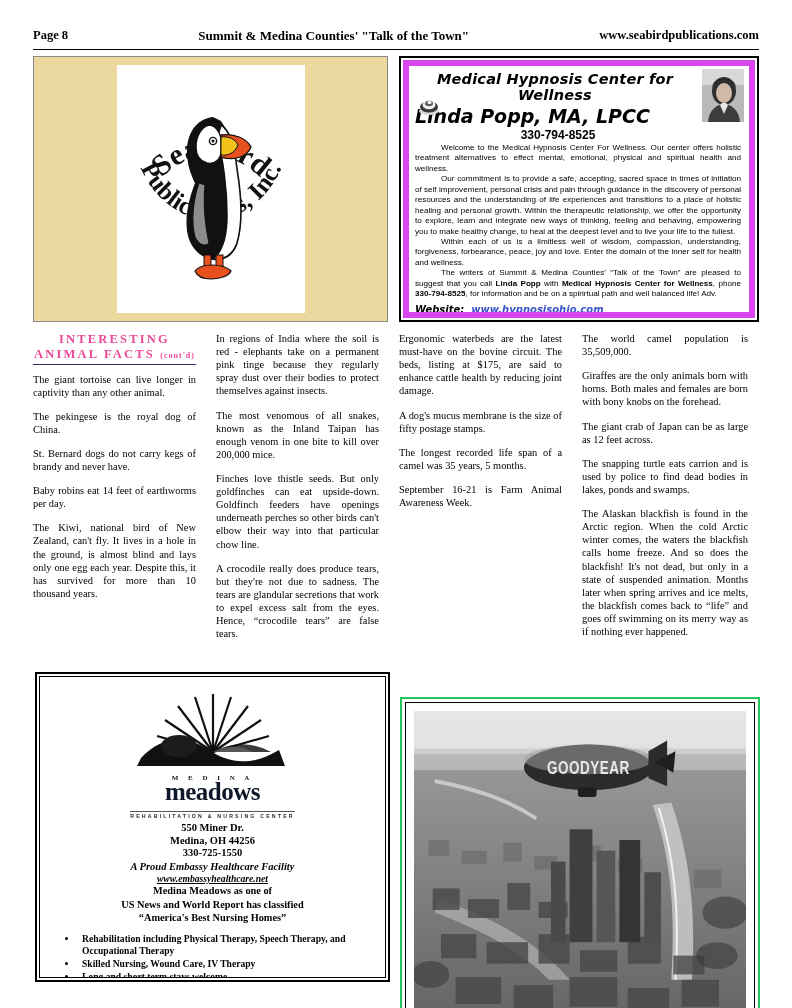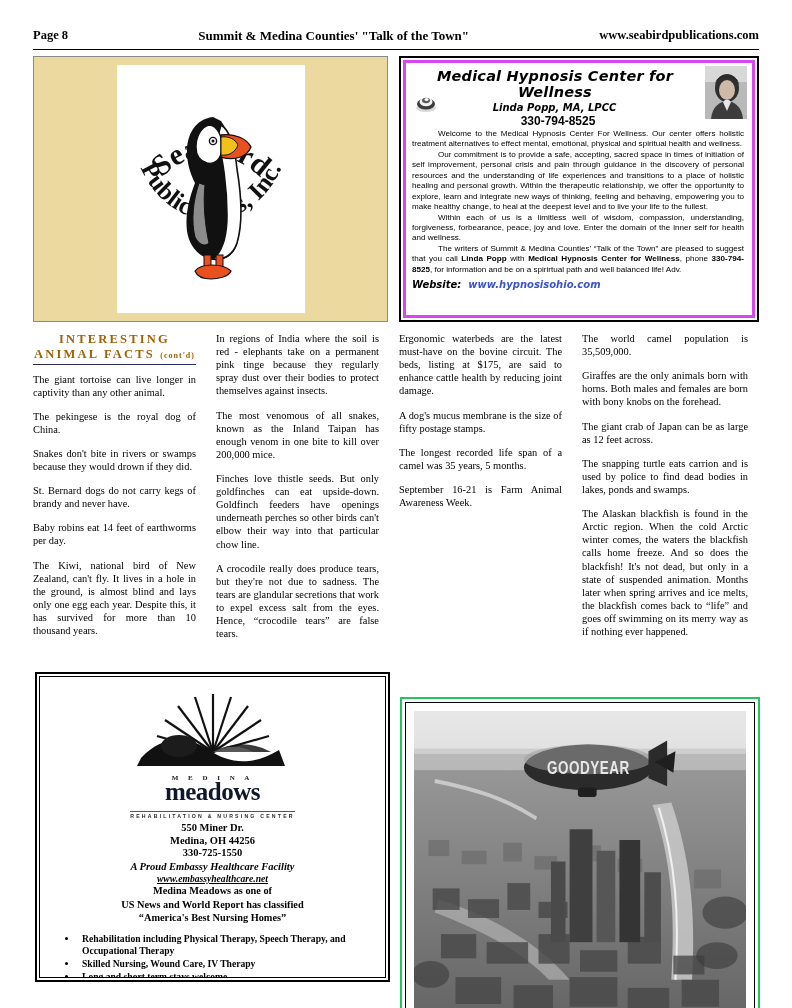--- a/index.html
+++ b/index.html
@@ -17,47 +17,47 @@
   
   .seabird-ad{position:absolute;left:33px;top:56px;width:355px;height:266px;
               background:#ecd9a0;border:1px solid #8a8a8a;box-sizing:border-box;
               display:flex;align-items:center;justify-content:center;}
   .seabird-inner{width:188px;height:248px;background:#fff;position:relative;}
   .puffin-svg{position:absolute;left:0;top:0;width:100%;height:100%;}
 
   
   .hyp-ad{position:absolute;left:399px;top:56px;width:360px;height:266px;
           border:2px solid #000;box-sizing:border-box;background:#fff;padding:2px;}
-  .hyp-inner{border:3px solid #d946ef;width:100%;height:100%;box-sizing:border-box;
+  .hyp-inner{border:6px solid #d946ef;width:100%;height:100%;box-sizing:border-box;
              padding:4px 8px 4px 6px;position:relative;overflow:hidden;}
   .hyp-title{font-family:"DejaVu Sans",sans-serif;font-style:italic;font-weight:bold;
              font-size:14.5px;text-align:center;letter-spacing:.2px;margin:1px 0 0 0;padding-right:46px;}
   .hyp-title2{font-family:"DejaVu Sans",sans-serif;font-style:italic;font-weight:bold;
-              font-size:10px;text-align:center;margin:2px 1px 0 0;padding-right:46px;}
+              font-size:19px;text-align:left;margin:2px 1px 0 0;padding-right:46px;}
   .hyp-phone{font-family:"Liberation Sans",sans-serif;font-weight:bold;font-size:12px;
              text-align:center;margin:1px 0 1px 0;padding-right:40px;}
   .hyp-body{font-family:"Liberation Sans",sans-serif;font-size:8.1px;line-height:1.29;
             text-align:justify;margin:0;}
   .hyp-body p{margin:0;text-indent:26px;}
   .hyp-photo{position:absolute;right:5px;top:3px;width:42px;height:53px;overflow:hidden;
              border:0;background:#cfcfcf;}
   .hyp-logo{position:absolute;left:8px;top:28px;width:24px;height:22px;}
   .hyp-mail{font-family:"DejaVu Sans",sans-serif;font-style:italic;font-weight:bold;font-size:11.5px;
             text-align:center;margin-top:6px;}
   .hyp-mail .lbl{letter-spacing:.2px;}
   .hyp-web{font-family:"DejaVu Sans",sans-serif;font-style:italic;font-weight:bold;font-size:10px;
            text-align:left;margin-top:4px;}
   .hyp-web .url{color:#3a54c8;}
   .bold{font-weight:bold;}
 
   
   .cols{position:absolute;left:33px;top:332px;width:726px;height:330px;}
   .col{position:absolute;top:0;width:163px;}
   .c1{left:0;}  .c2{left:183px;} .c3{left:366px;} .c4{left:549px;width:166px;}
-  .facts-head{font-family:"Liberation Serif",serif;font-weight:bold;color:#a16207;
+  .facts-head{font-family:"Liberation Serif",serif;font-weight:bold;color:#ec4899;
               text-align:center;font-size:12.5px;letter-spacing:2.2px;line-height:1.22;
               border-bottom:1px solid #2b2b63;padding-bottom:1px;margin-bottom:8px;}
   .facts-head .contd{font-size:8px;letter-spacing:1px;}
   .col p{font-family:"Liberation Serif",serif;font-size:10.4px;line-height:1.26;
          text-align:justify;margin:0 0 11px 0;hyphens:none;}
   .col p:last-child{margin-bottom:0;}
 
   
   .mm-ad{position:absolute;left:35px;top:672px;width:355px;height:310px;
          border:2px solid #000;box-sizing:border-box;background:#fff;padding:2px;}
@@ -182,21 +182,20 @@
   <div class="cols">
 
     <div class="col c1">
       <div class="facts-head">
         <div>INTERESTING</div>
         <div><span>ANIMAL FACTS</span>
           <span class="contd">(cont'd)</span></div>
       </div>
       <p>The giant tortoise can live longer in captivity than any other animal.</p>
       <p>The pekingese is the royal dog of China.</p>
-      <p>Snakes don't bite in rivers or swamps because they would drown if they did.</p>
       <p>St. Bernard dogs do not carry kegs of brandy and never have.</p>
       <p>Baby robins eat 14 feet of earthworms per day.</p>
       <p>The Kiwi, national bird of New Zealand, can't fly. It lives in a hole in the ground, is almost blind and lays only one egg each year. Despite this, it has survived for more than 10 thousand years.</p>
     </div>
 
     <div class="col c2">
       <p>In regions of India where the soil is red - elephants take on a permanent pink tinge because they regularly spray dust over their bodies to protect themselves against insects.</p>
       <p>The most venomous of all snakes, known as the Inland Taipan has enough venom in one bite to kill over 200,000 mice.</p>
       <p>Finches love thistle seeds. But only goldfinches can eat upside-down. Goldfinch feeders have openings underneath perches so other birds can't elbow their way into that particular chow line.</p>
       <p>A crocodile really does produce tears, but they're not due to sadness. The tears are glandular secretions that work to expel excess salt from the eyes. Hence, “crocodile tears” are false tears.</p>

